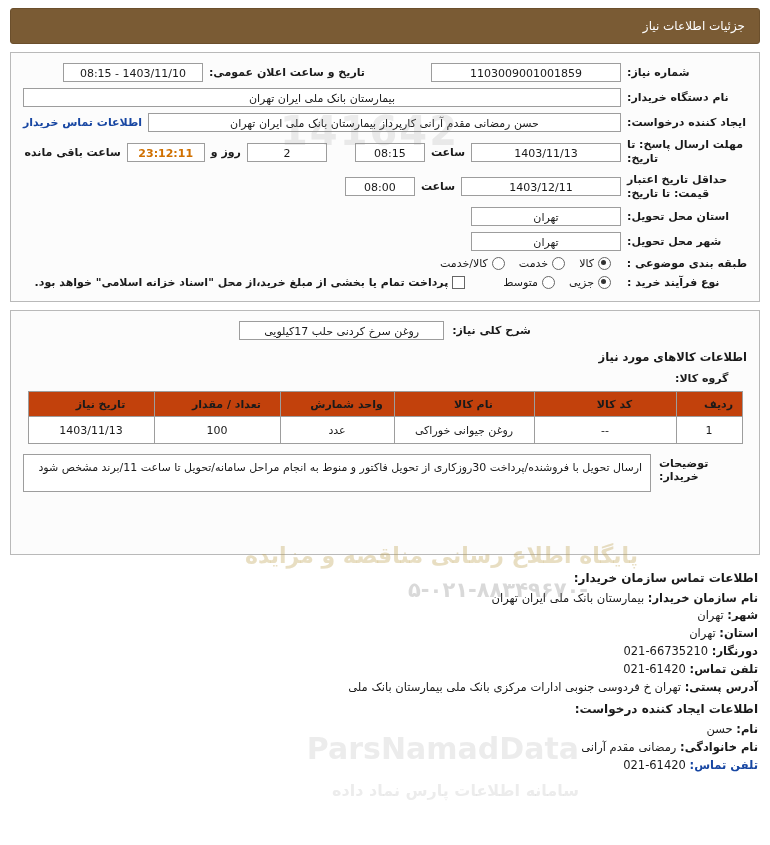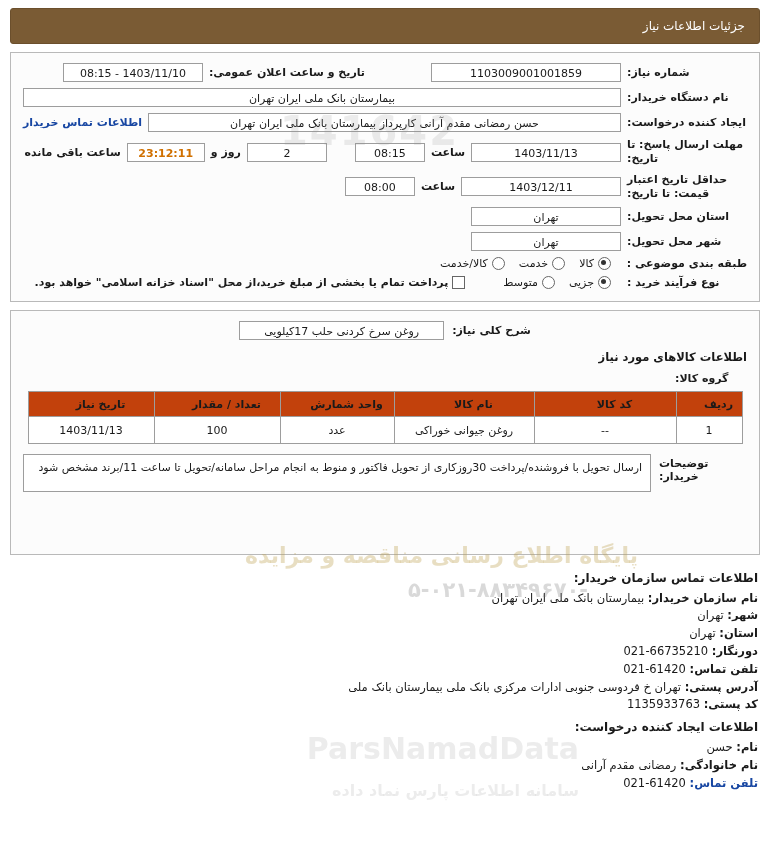--- a/index.html
+++ b/index.html
@@ -371,24 +371,20 @@
       <span>66735210-021</span>
     </div>
     <div>
       <span class="k">تلفن تماس:</span>
       <span>61420-021</span>
     </div>
     <div>
       <span class="k">آدرس پستی:</span>
       <span>تهران خ فردوسی جنوبی ادارات مرکزی بانک ملی بیمارستان بانک ملی</span>
     </div>
-    <div>
-      <span class="k">کد پستی:</span>
-      <span>1135933763</span>
-    </div>
 
     <div class="contact-title" style="margin-top:4px;">اطلاعات ایجاد کننده درخواست:</div>
     <div>
       <span class="k">نام:</span>
       <span>حسن</span>
     </div>
     <div>
       <span class="k">نام خانوادگی:</span>
       <span>رمضانی مقدم آرانی</span>
     </div>

